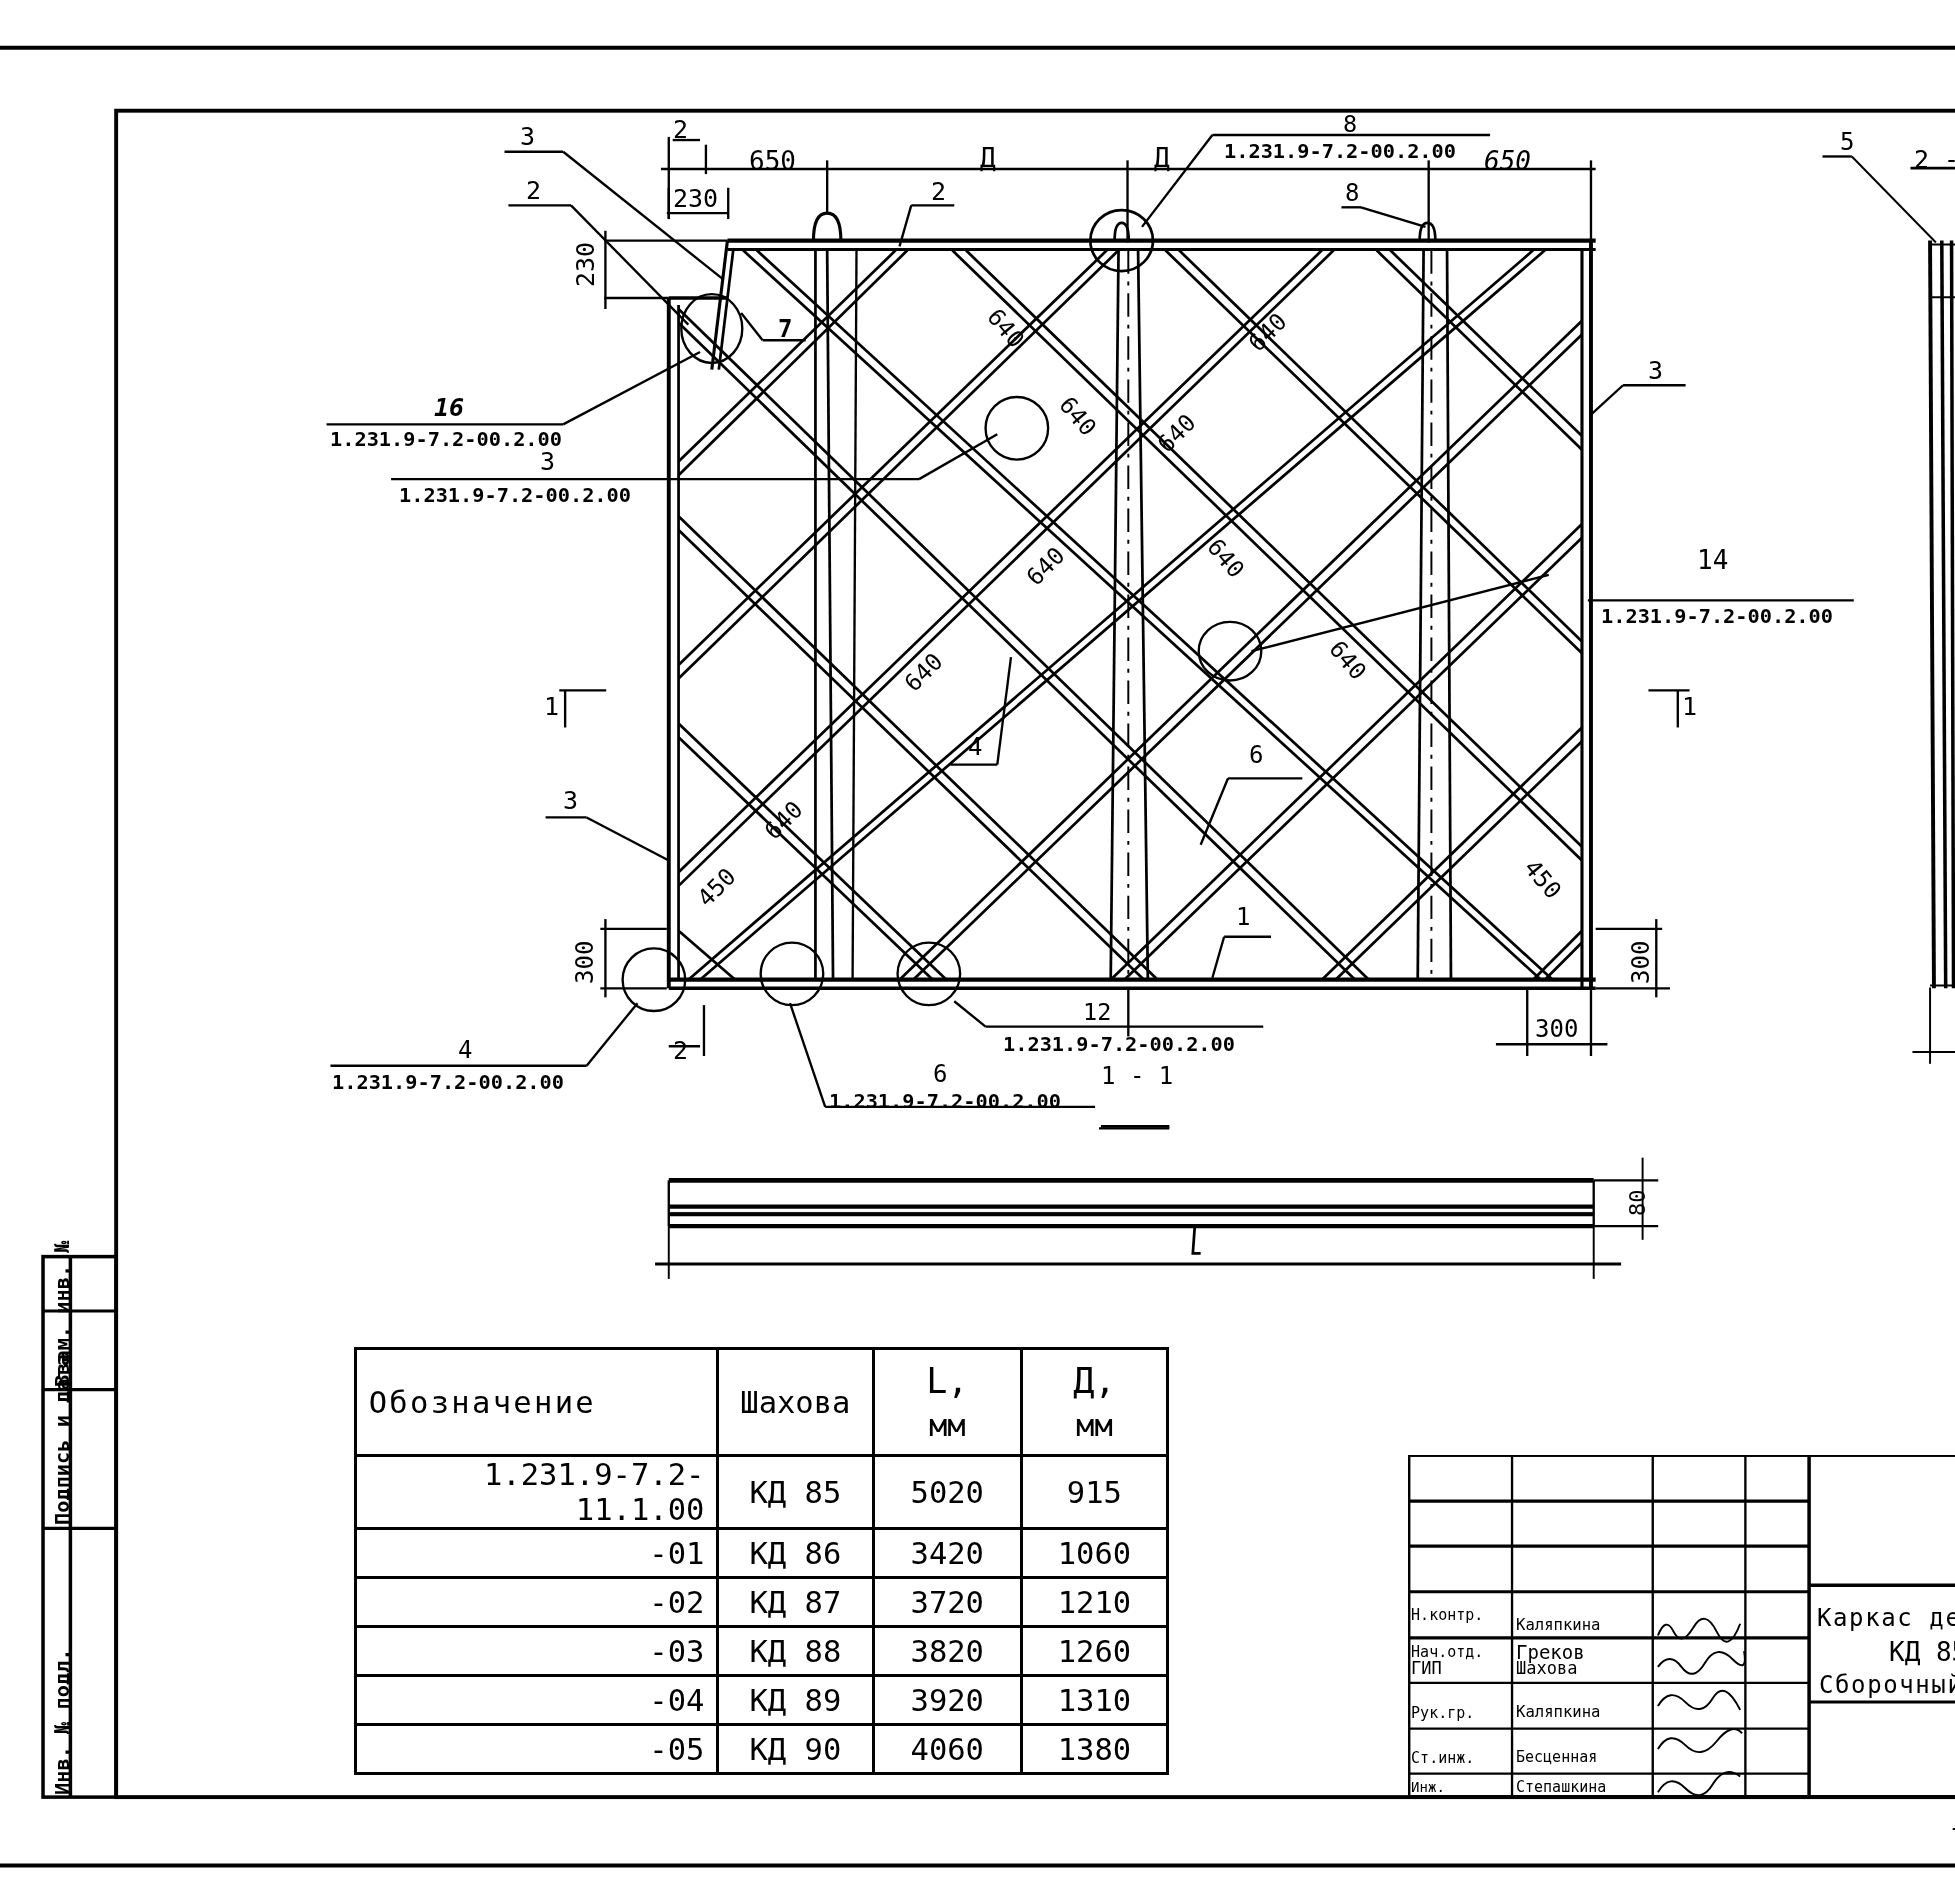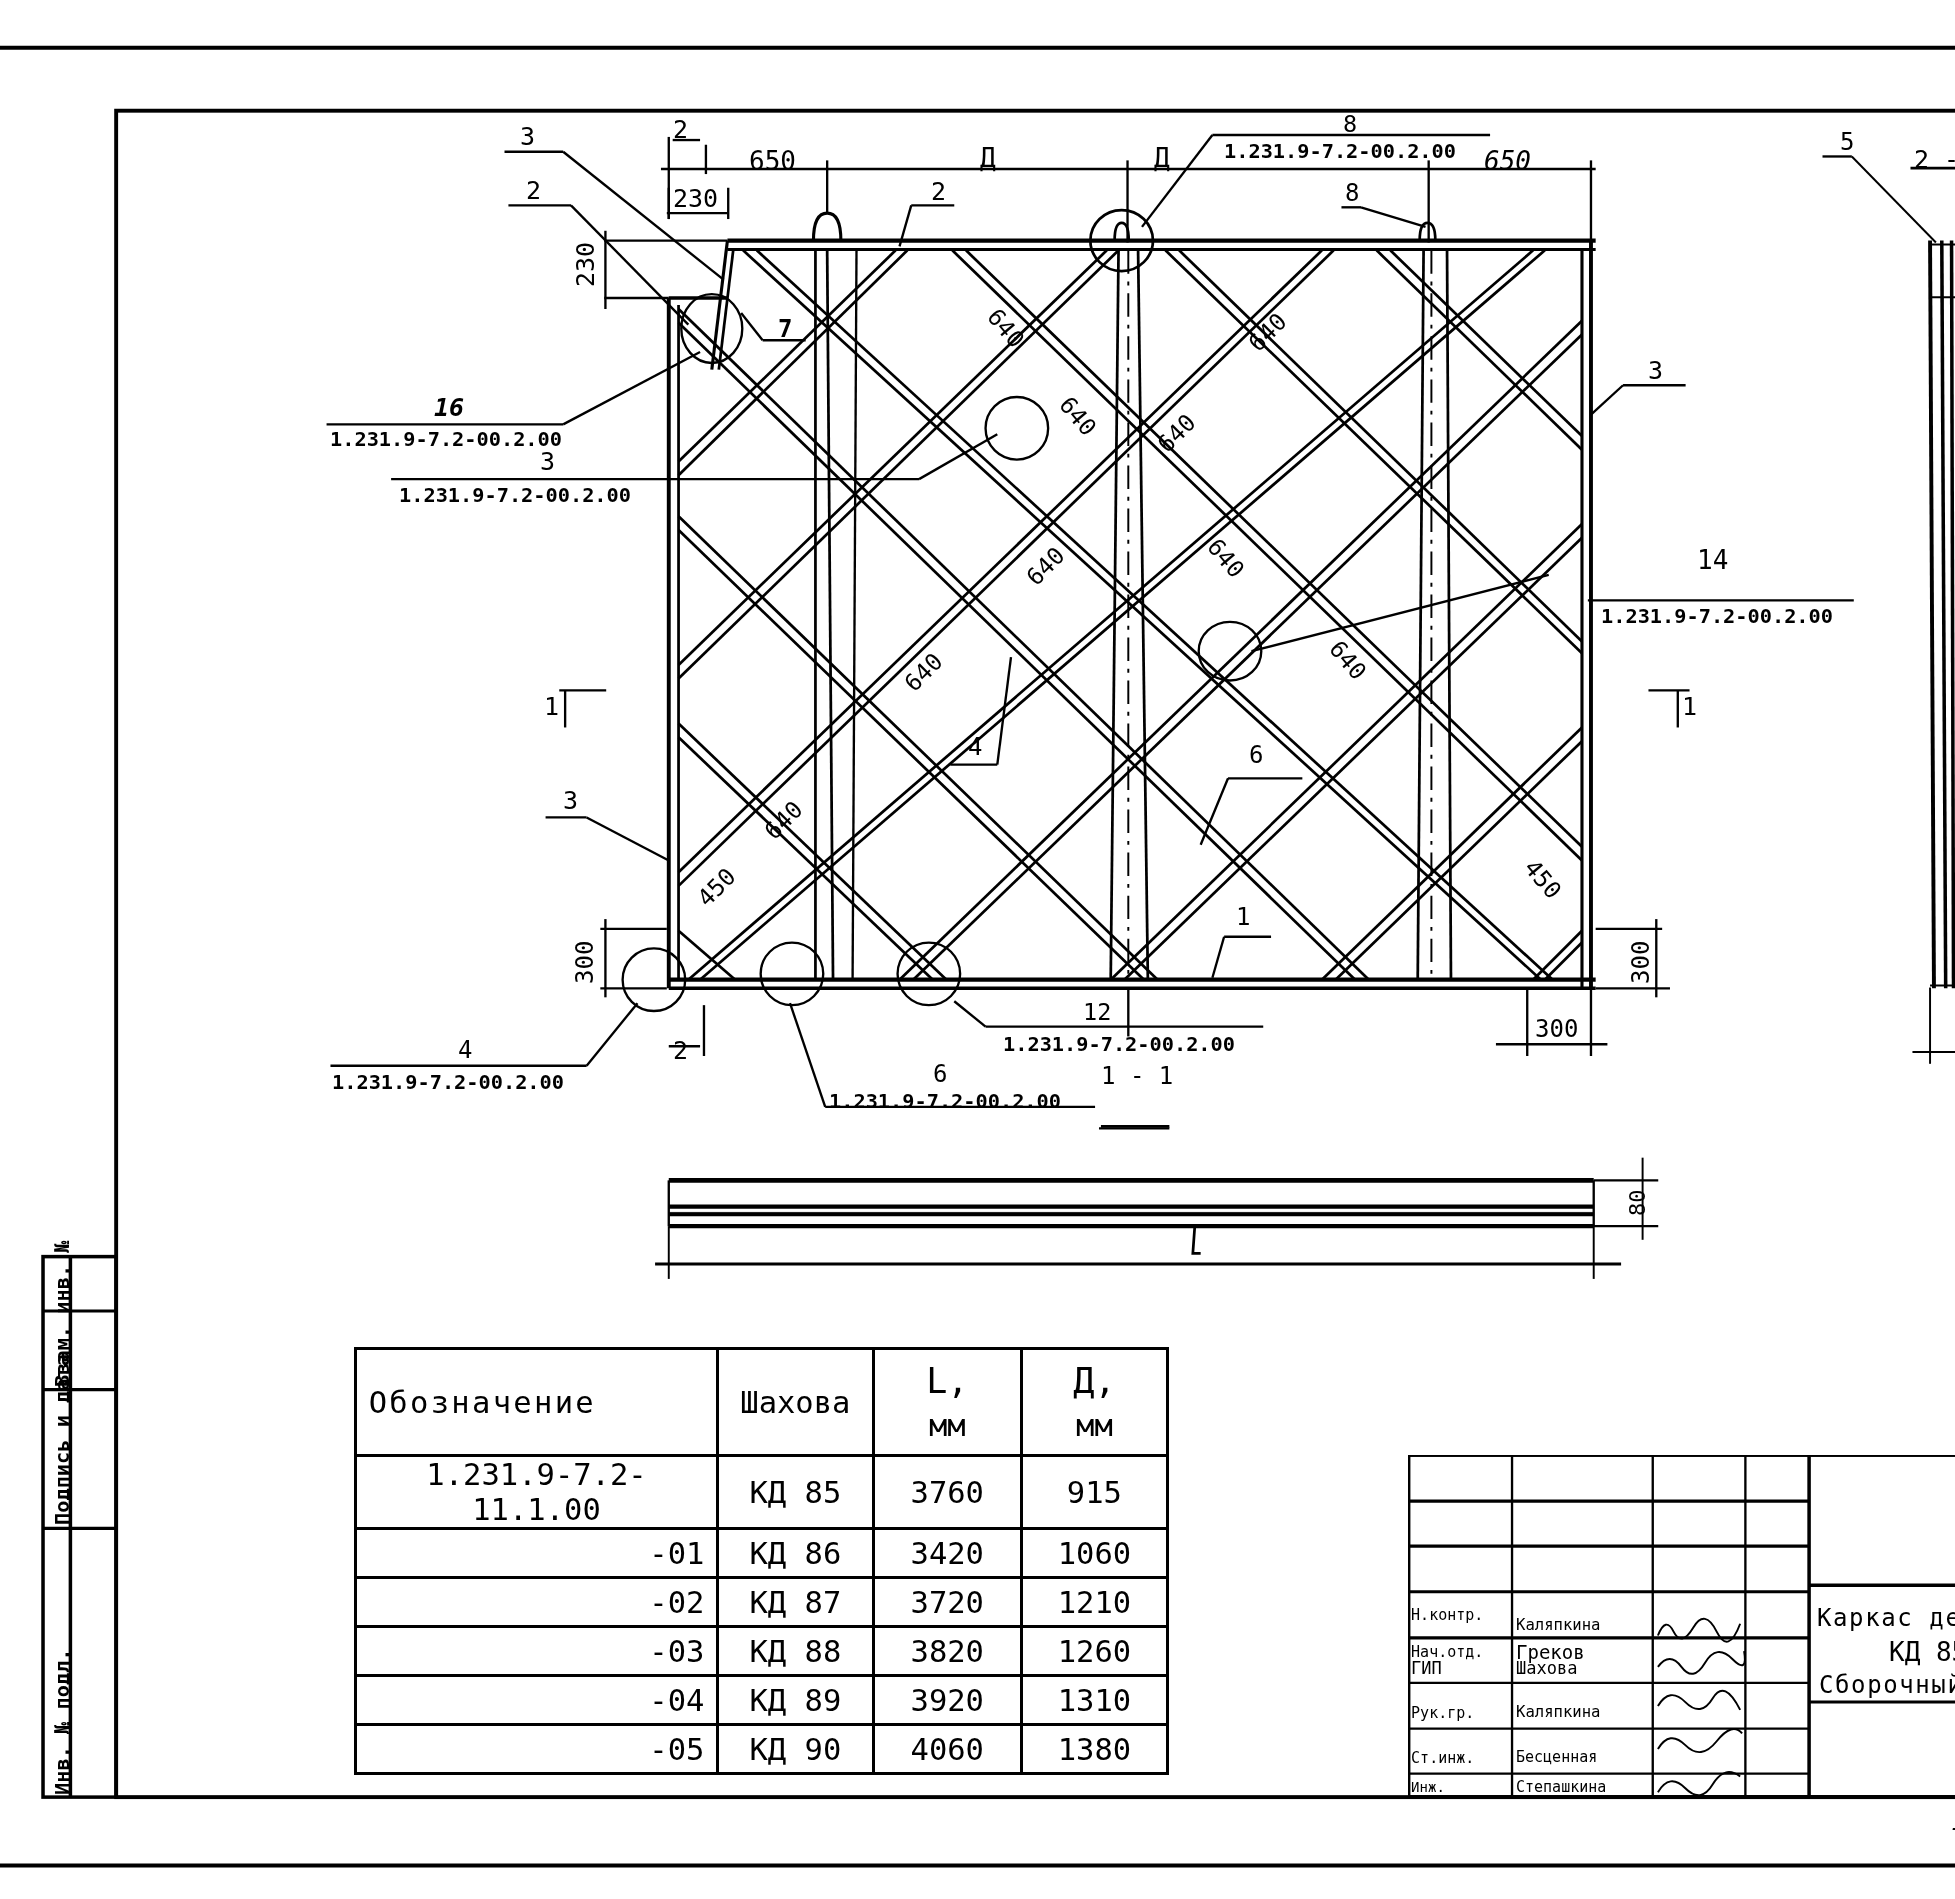--- a/index.html
+++ b/index.html
@@ -291,23 +291,23 @@
     <td>
           <div style="font-size:35px;">L,</div>
           <div style="margin-top:7.8px;">мм</div>
         </td>
     <td>
           <div style="font-size:35px;">Д,</div>
           <div style="margin-top:7.8px;">мм</div>
         </td>
   </tr>
   <tr>
-    <td style="text-align:center;">1.231.9-7.2-11.1.00</td>
+    <td style="text-align:right;">1.231.9-7.2-11.1.00</td>
     <td>КД 85</td>
-    <td>3760</td>
+    <td>5020</td>
     <td>915</td>
   </tr>
   <tr>
     <td style="text-align:right;">-01</td>
     <td>КД 86</td>
     <td>3420</td>
     <td>1060</td>
   </tr>
   <tr>
     <td style="text-align:right;">-02</td>

